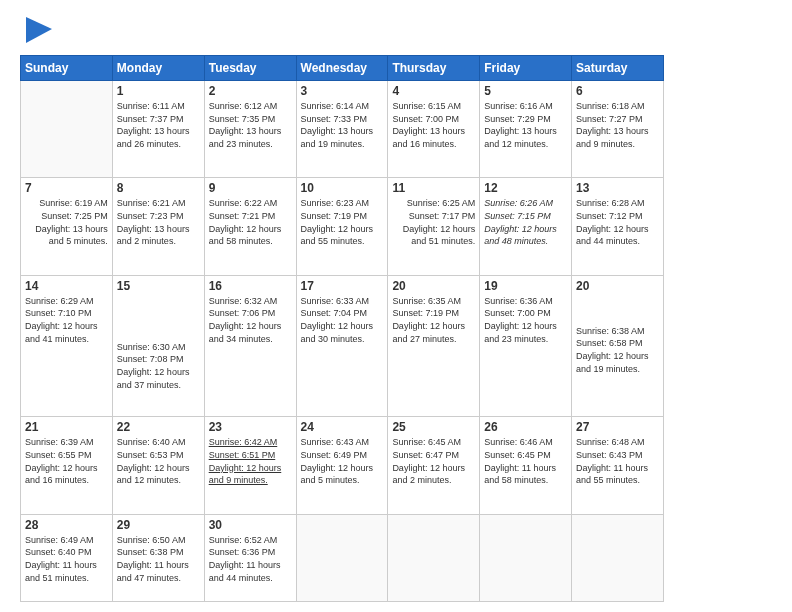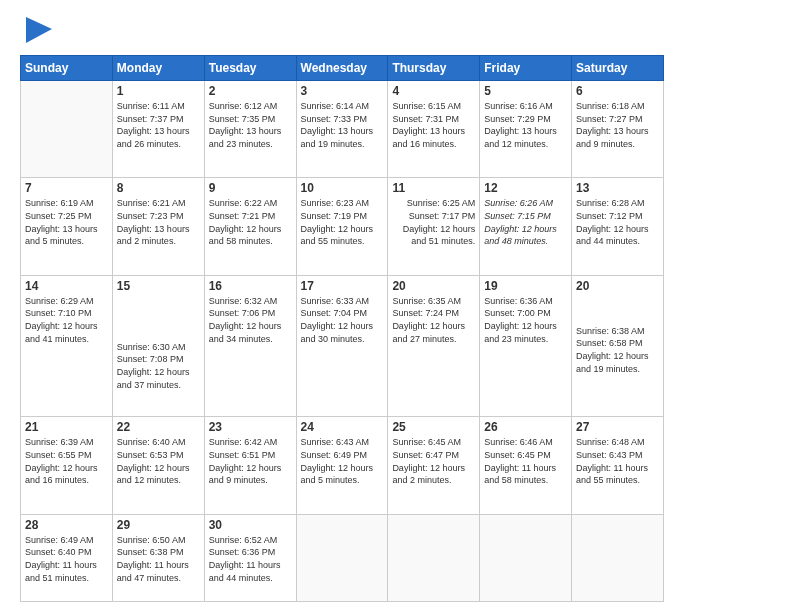--- a/index.html
+++ b/index.html
@@ -151,21 +151,21 @@
           <td>
             <span class="day-num">3</span>
             <div class="cell-text" style="white-space: pre-line;">Sunrise: 6:14 AM
 Sunset: 7:33 PM
 Daylight: 13 hours
 and 19 minutes.</div>
           </td>
           <td>
             <span class="day-num">4</span>
             <div class="cell-text" style="white-space: pre-line;">Sunrise: 6:15 AM
-Sunset: 7:31 PM
+Sunset: 7:00 PM
 Daylight: 13 hours
 and 16 minutes.</div>
           </td>
           <td>
             <span class="day-num">5</span>
             <div class="cell-text" style="white-space: pre-line;">Sunrise: 6:16 AM
 Sunset: 7:29 PM
 Daylight: 13 hours
 and 12 minutes.</div>
           </td>
@@ -173,21 +173,21 @@
             <span class="day-num">6</span>
             <div class="cell-text" style="white-space: pre-line;">Sunrise: 6:18 AM
 Sunset: 7:27 PM
 Daylight: 13 hours
 and 9 minutes.</div>
           </td>
         </tr>
         <tr>
           <td>
             <span class="day-num">7</span>
-            <div class="cell-text" style="white-space: pre-line;">Sunrise: 6:19 AM
+            <div class="cell-text" style="white-space: pre-line; text-align: right;">Sunrise: 6:19 AM
 Sunset: 7:25 PM
 Daylight: 13 hours
 and 5 minutes.</div>
           </td>
           <td>
             <span class="day-num">8</span>
             <div class="cell-text" style="white-space: pre-line;">Sunrise: 6:21 AM
 Sunset: 7:23 PM
 Daylight: 13 hours
 and 2 minutes.</div>
@@ -253,21 +253,21 @@
           <td>
             <span class="day-num">17</span>
             <div class="cell-text" style="white-space: pre-line;">Sunrise: 6:33 AM
 Sunset: 7:04 PM
 Daylight: 12 hours
 and 30 minutes.</div>
           </td>
           <td>
             <span class="day-num">20</span>
             <div class="cell-text" style="white-space: pre-line;">Sunrise: 6:35 AM
-Sunset: 7:24 PM
+Sunset: 7:19 PM
 Daylight: 12 hours
 and 27 minutes.</div>
           </td>
           <td>
             <span class="day-num">19</span>
             <div class="cell-text" style="white-space: pre-line;">Sunrise: 6:36 AM
 Sunset: 7:00 PM
 Daylight: 12 hours
 and 23 minutes.</div>
           </td>
@@ -289,21 +289,21 @@
           </td>
           <td>
             <span class="day-num">22</span>
             <div class="cell-text" style="white-space: pre-line;">Sunrise: 6:40 AM
 Sunset: 6:53 PM
 Daylight: 12 hours
 and 12 minutes.</div>
           </td>
           <td>
             <span class="day-num">23</span>
-            <div class="cell-text" style="white-space: pre-line;">Sunrise: 6:42 AM
+            <div class="cell-text" style="white-space: pre-line; text-decoration: underline;">Sunrise: 6:42 AM
 Sunset: 6:51 PM
 Daylight: 12 hours
 and 9 minutes.</div>
           </td>
           <td>
             <span class="day-num">24</span>
             <div class="cell-text" style="white-space: pre-line;">Sunrise: 6:43 AM
 Sunset: 6:49 PM
 Daylight: 12 hours
 and 5 minutes.</div>

